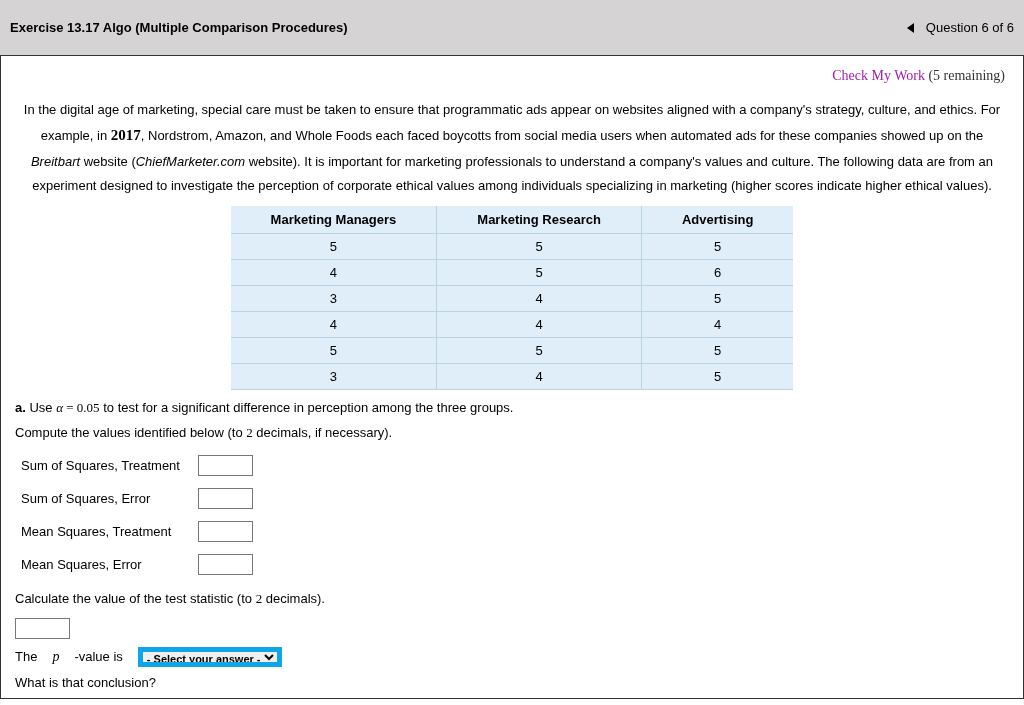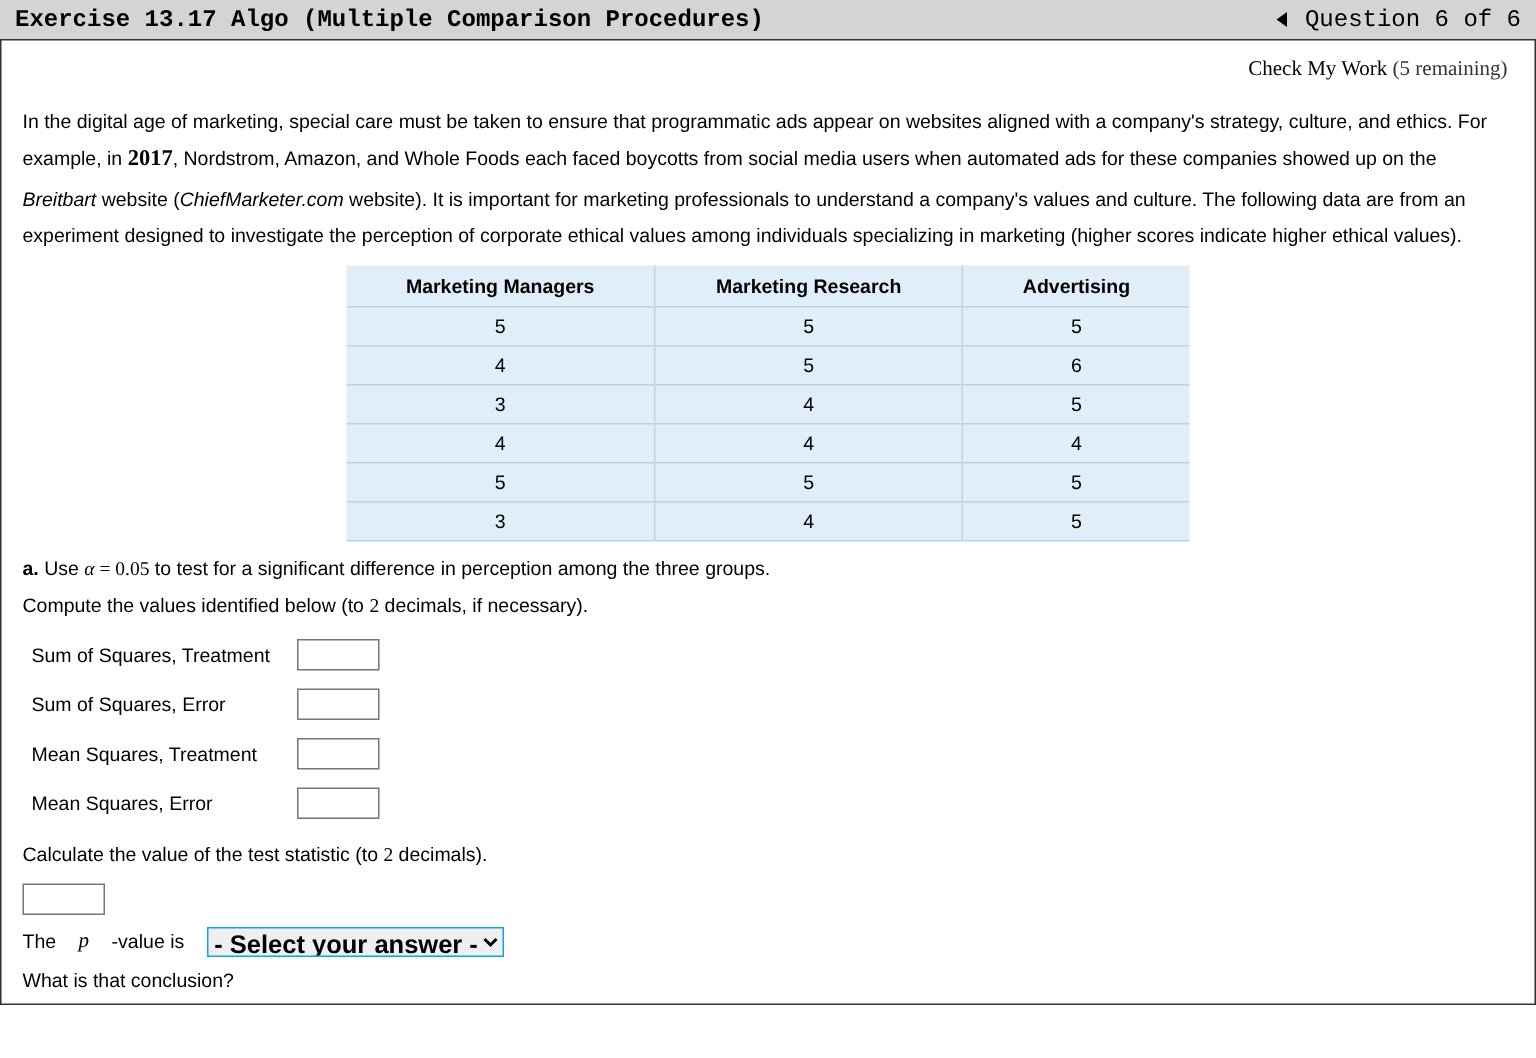--- a/index.html
+++ b/index.html
@@ -5,52 +5,52 @@
   * { box-sizing: border-box; }
   body {
     margin: 0;
     font-family: Verdana, Geneva, sans-serif;
     font-size: 13px;
     color: #000;
     background: #fff;
   }
   .header-bar {
     background: #d5d3d3;
-    padding: 4px 10px;
+    padding: 20px 10px;
     display: flex;
     justify-content: space-between;
     align-items: center;
-    font-size: 16px;
-    font-family: Liberation Mono, monospace;
+    font-size: 13px;
   }
   .header-title { font-weight: bold; }
   .header-nav { display: flex; align-items: center; gap: 12px; }
   .tri-left {
     width: 0; height: 0;
     border-top: 5px solid transparent;
     border-bottom: 5px solid transparent;
     border-right: 7px solid #000;
     display: inline-block;
   }
   .content-outer {
     border: 1px solid #333;
     margin: 0;
   }
   .check-row {
     text-align: right;
     padding: 12px 18px 6px;
     font-family: Georgia, serif;
     font-size: 14px;
   }
-  .check-link { color: #000000; text-decoration: none; }
+  .check-link { color: #a21caf; text-decoration: none; }
   .check-remain { color: #333; }
   .prose {
     padding: 8px 14px 0 14px;
     line-height: 1.85;
     font-size: 13px;
+    text-align: center;
   }
   .year { font-weight: bold; font-family: "Times New Roman", serif; font-size: 15px;}
   .italic { font-style: italic; }
   .data-table {
     margin: 8px auto 2px auto;
     border-collapse: collapse;
     border-radius: 15px;
   }
   .data-table th {
     background: #dfeef8;
@@ -87,22 +87,22 @@
     padding: 1px 3px;
   }
   .calc-text { padding: 0 14px 6px 14px; line-height: 1.9; }
   .stat-input-row { padding: 0 14px 6px 14px; }
   .stat-input {
     width: 55px; height: 21px;
     border: 1px solid #777;
   }
   .pvalue-row { padding: 2px 14px 6px 14px; display:flex; align-items:center; gap:15px;}
   .pvalue-row select {
-    font-size: 17px;
-    border: 1px solid #0ea5e9;
+    font-size: 11px;
+    border: 5px solid #0ea5e9;
     height: 20px;
   }
   .pvalue-row select option[value=""] { font-weight: bold; }
   .conclusion { padding: 2px 14px 8px 14px; }
   .ital-p { font-style: italic; font-family:"Times New Roman",serif; font-size:14px;}
 </style>
 </head>
 <body>
 
 <div class="header-bar">

